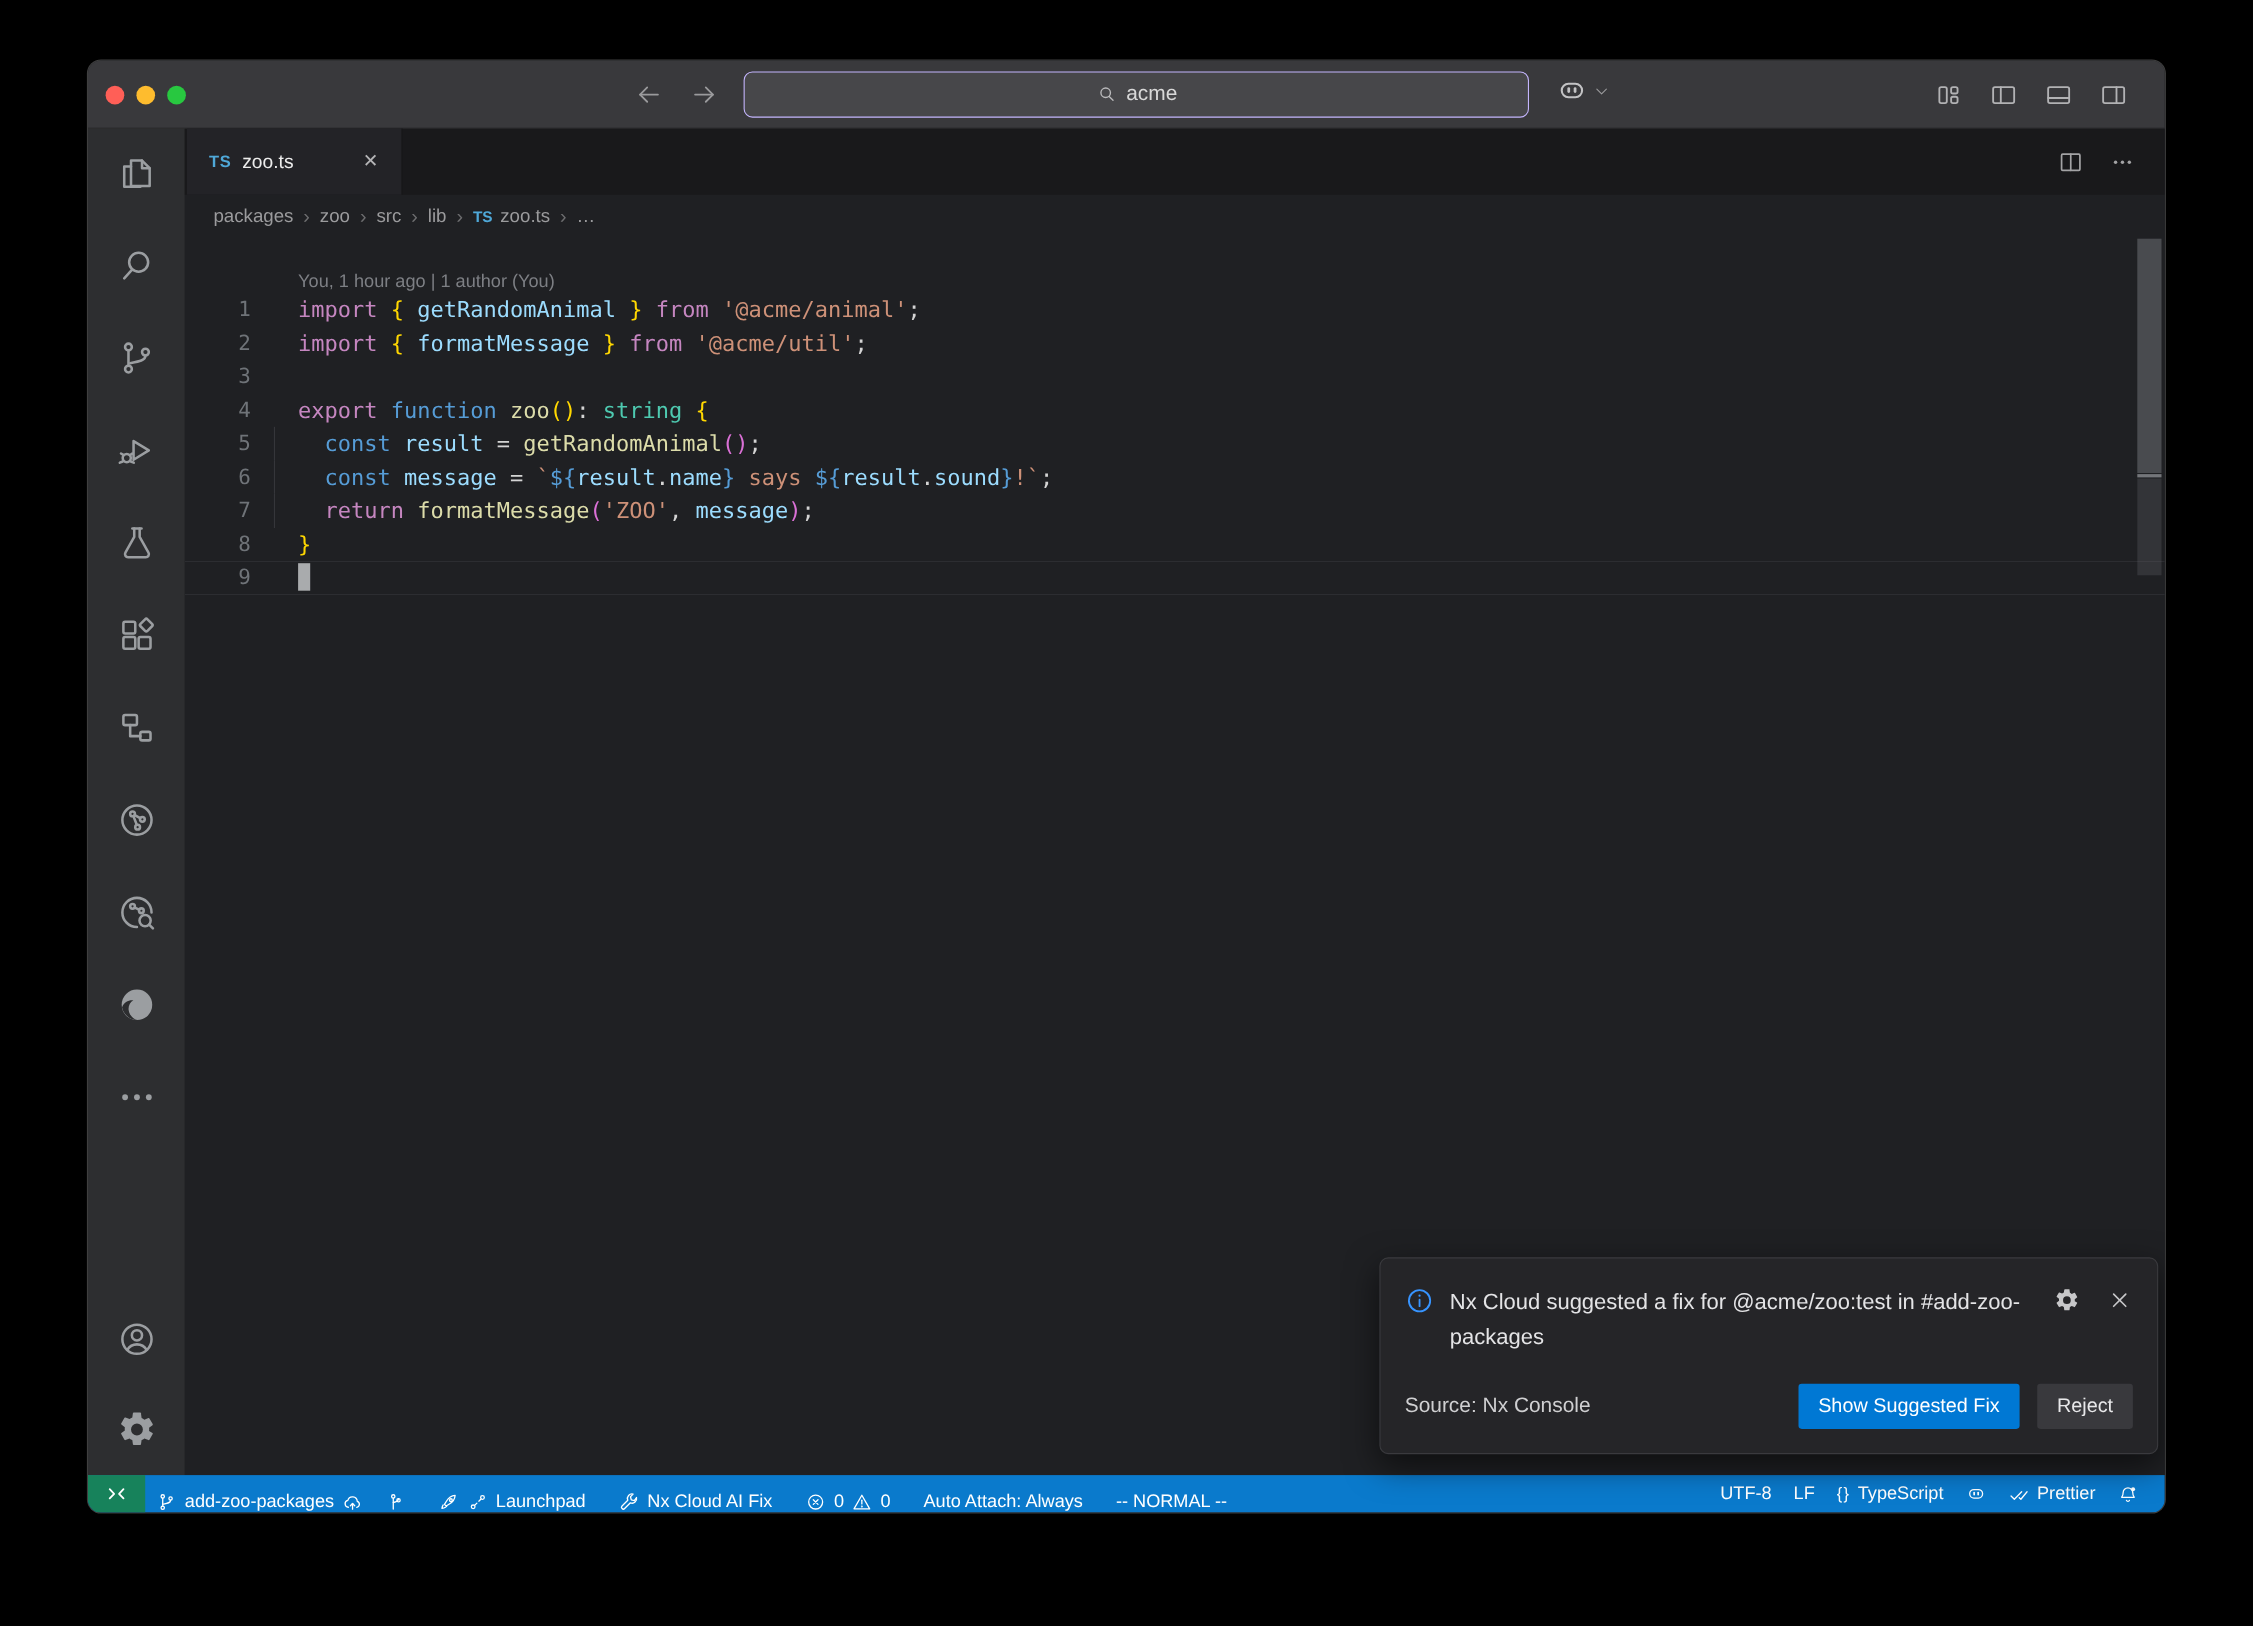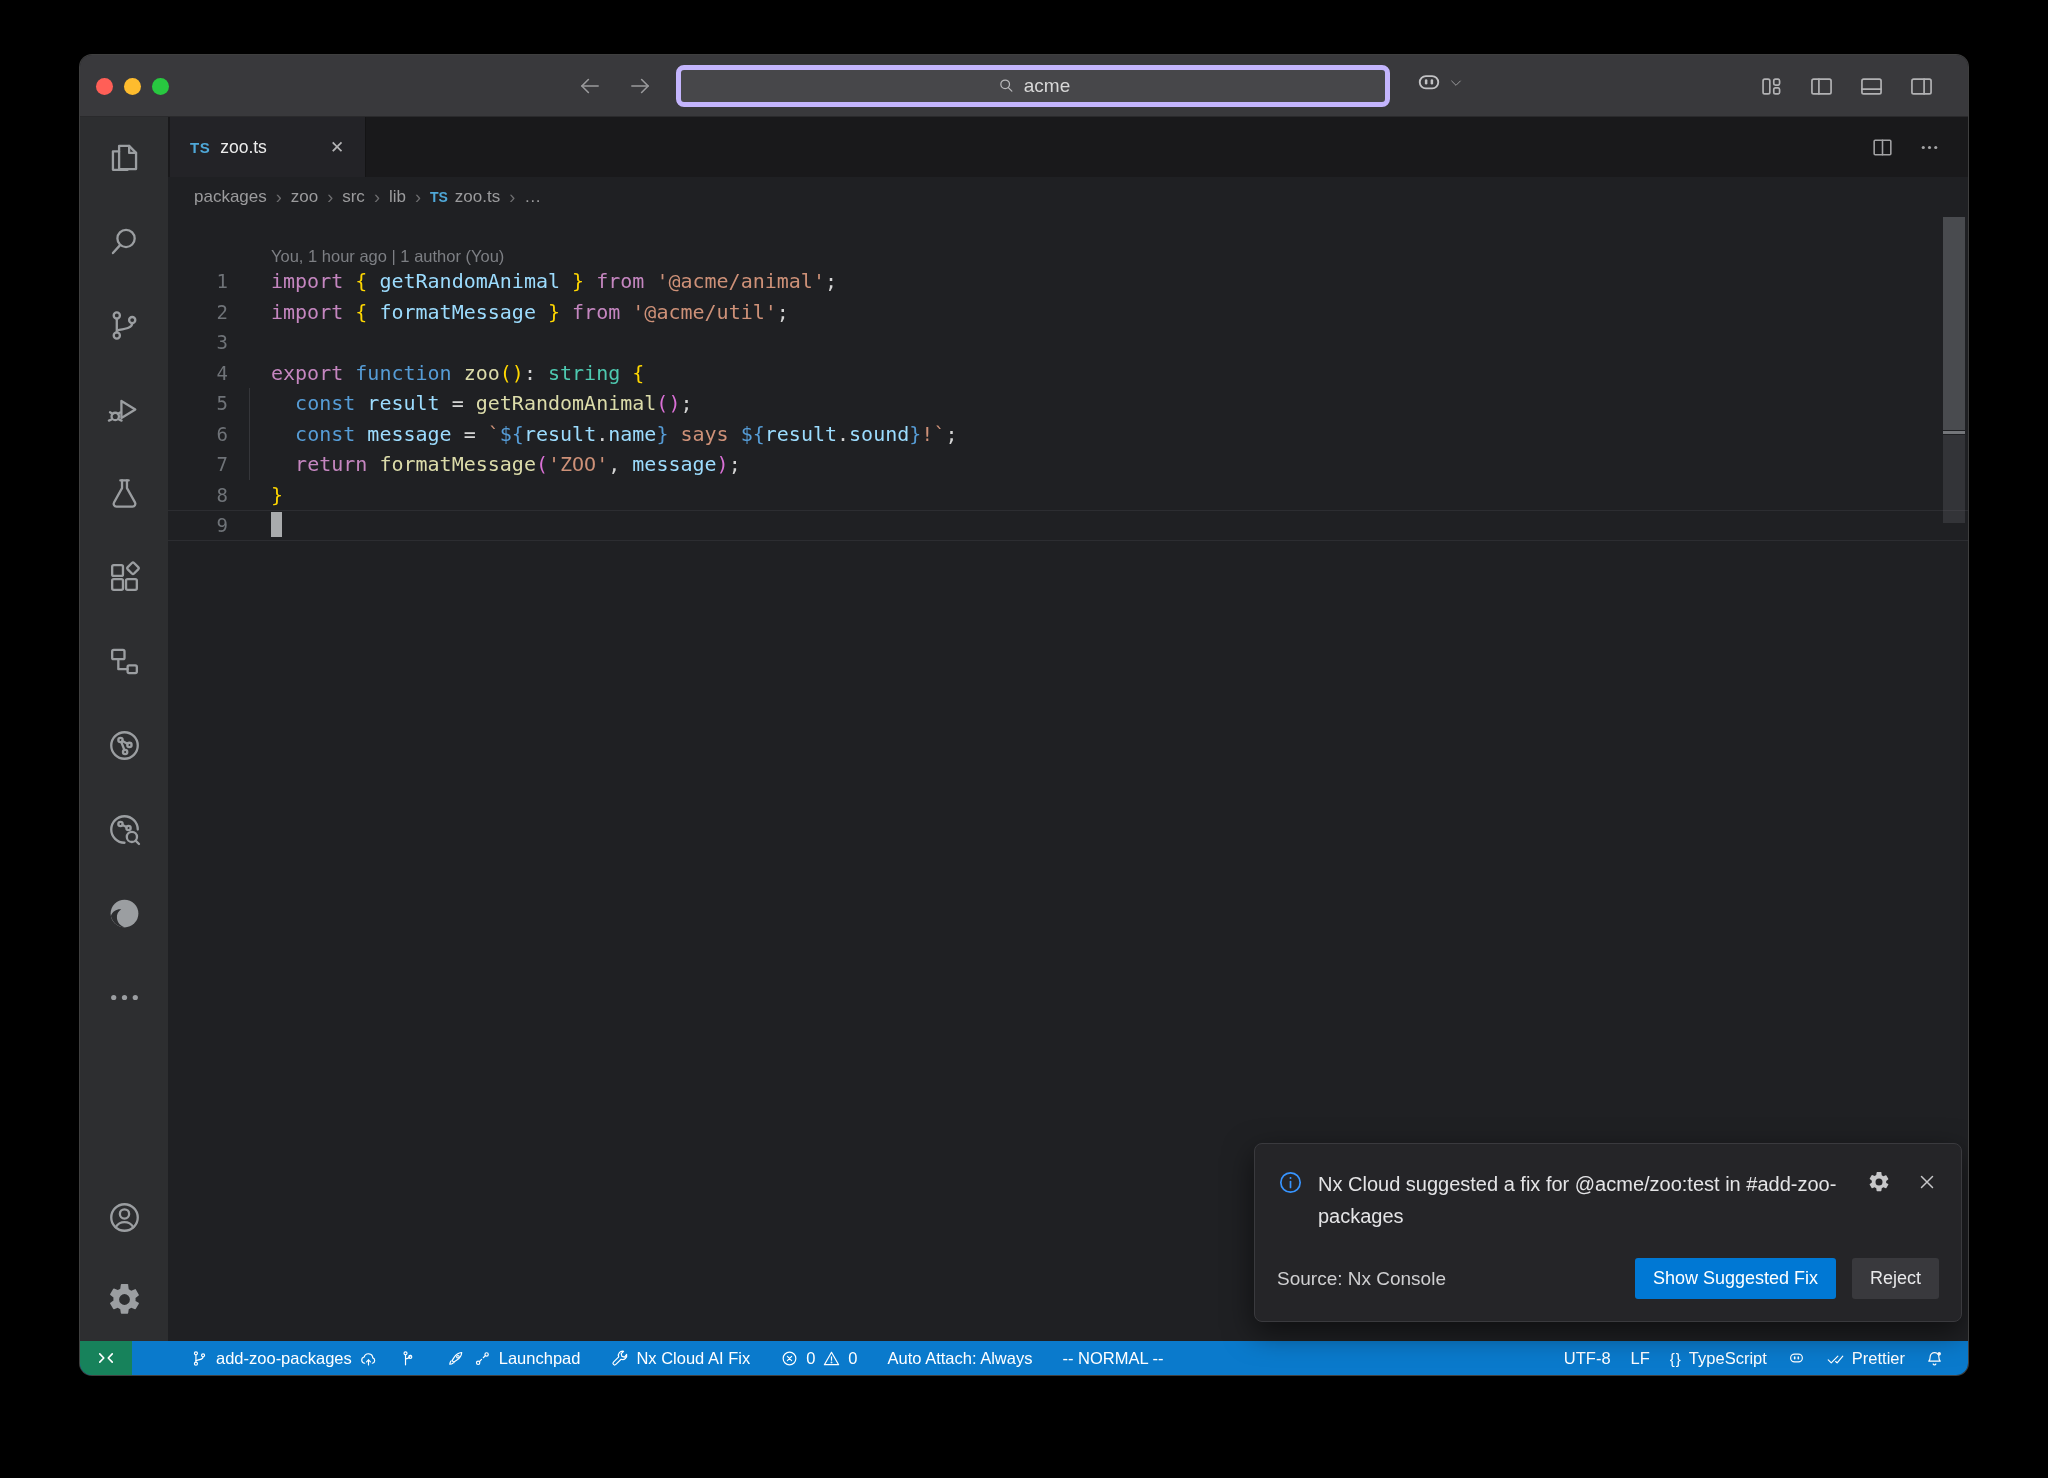--- a/index.html
+++ b/index.html
@@ -10,21 +10,21 @@
     box-shadow:0 0 0 1px rgba(140,140,140,.45), 0 24px 70px rgba(0,0,0,.75); }
 
   
   .titlebar{ position:relative; height:62px; background:#39393c; flex:none; border-bottom:1px solid #2a2a2c;}
   .traffic{ position:absolute; left:16px; top:23px; display:flex; gap:11px; }
   .traffic span{ width:17px; height:17px; border-radius:50%; display:block; }
   .nav-arrows{ position:absolute; left:492px; top:13px; display:flex; gap:14px; color:#9a9a9c;}
   .nav-btn{ width:36px; height:36px; display:flex; align-items:center; justify-content:center;}
   .nav-btn svg{ width:26px; height:26px;}
   .searchbox{ position:absolute; left:596px; top:10px; width:714px; height:42px; background:#47474a;
-    border:5px solid #c4b5fd; border-radius:8px; display:flex; align-items:center; justify-content:center;
+    border:1px solid #c4b5fd; border-radius:8px; display:flex; align-items:center; justify-content:center;
     color:#d8d8d8; font-size:19px; gap:8px;}
   .searchbox svg{ width:20px; height:20px; color:#b9b9bb;}
   .copilot-menu{ position:absolute; left:1334px; top:13px; display:flex; align-items:center; gap:4px; color:#c3c3c5;}
   .copilot-menu .cp svg{ width:30px; height:30px;}
   .copilot-menu .chev svg{ width:16px; height:16px; color:#9a9a9c;}
   .layout-controls{ position:absolute; right:30px; top:13px; display:flex; gap:16px; color:#b2b2b4;}
   .layout-controls .lc-btn{ width:34px;height:36px; display:flex;align-items:center;justify-content:center;}
   .layout-controls svg{ width:27px; height:27px;}
 
   
@@ -69,21 +69,21 @@
 
   .scrollbar{ position:absolute; top:0; right:3px; width:22px; height:100%;}
   .sb-thumb{ position:absolute; top:0; width:22px; height:213px; background:rgba(125,128,133,.45);}
   .sb-thumb-line{ position:absolute; top:214px; width:22px; height:3px; background:#74767a;}
   .sb-lower{ position:absolute; top:218px; width:22px; height:88px; background:rgba(110,113,118,.25);}
 
   
   .statusbar{ height:34px; flex:none; background:#0a7acc; display:flex; align-items:stretch; color:#fff; font-size:16.5px;}
   .sb-remote{ width:52px; background:#17825b; display:flex; align-items:center; justify-content:center; flex:none;}
   .sb-remote svg{ width:20px; height:20px;}
-  .sb-left{ display:flex; align-items:center;padding-left:48px; }
+  .sb-left{ display:flex; align-items:flex-end; }
   .sb-right{ margin-left:auto; display:flex; align-items:stretch; padding-right:14px;}
   .sb-item{ display:flex; align-items:center; gap:7px; padding:0 10px; white-space:nowrap;}
   .sb-item svg{ width:19px; height:19px;}
   .sb-braces{ font-size:15px; letter-spacing:1px;}
   .sb-gap{ width:10px;}
 
   
   .toast{ position:absolute; right:6px; bottom:53px; width:708px; background:#252528; border:1px solid #3a3a3e;
     border-radius:8px; box-shadow:0 10px 30px rgba(0,0,0,.55); padding:24px 22px 22px; color:#e4e4e6; z-index:5;}
   .toast-head{ display:flex; align-items:flex-start;}

